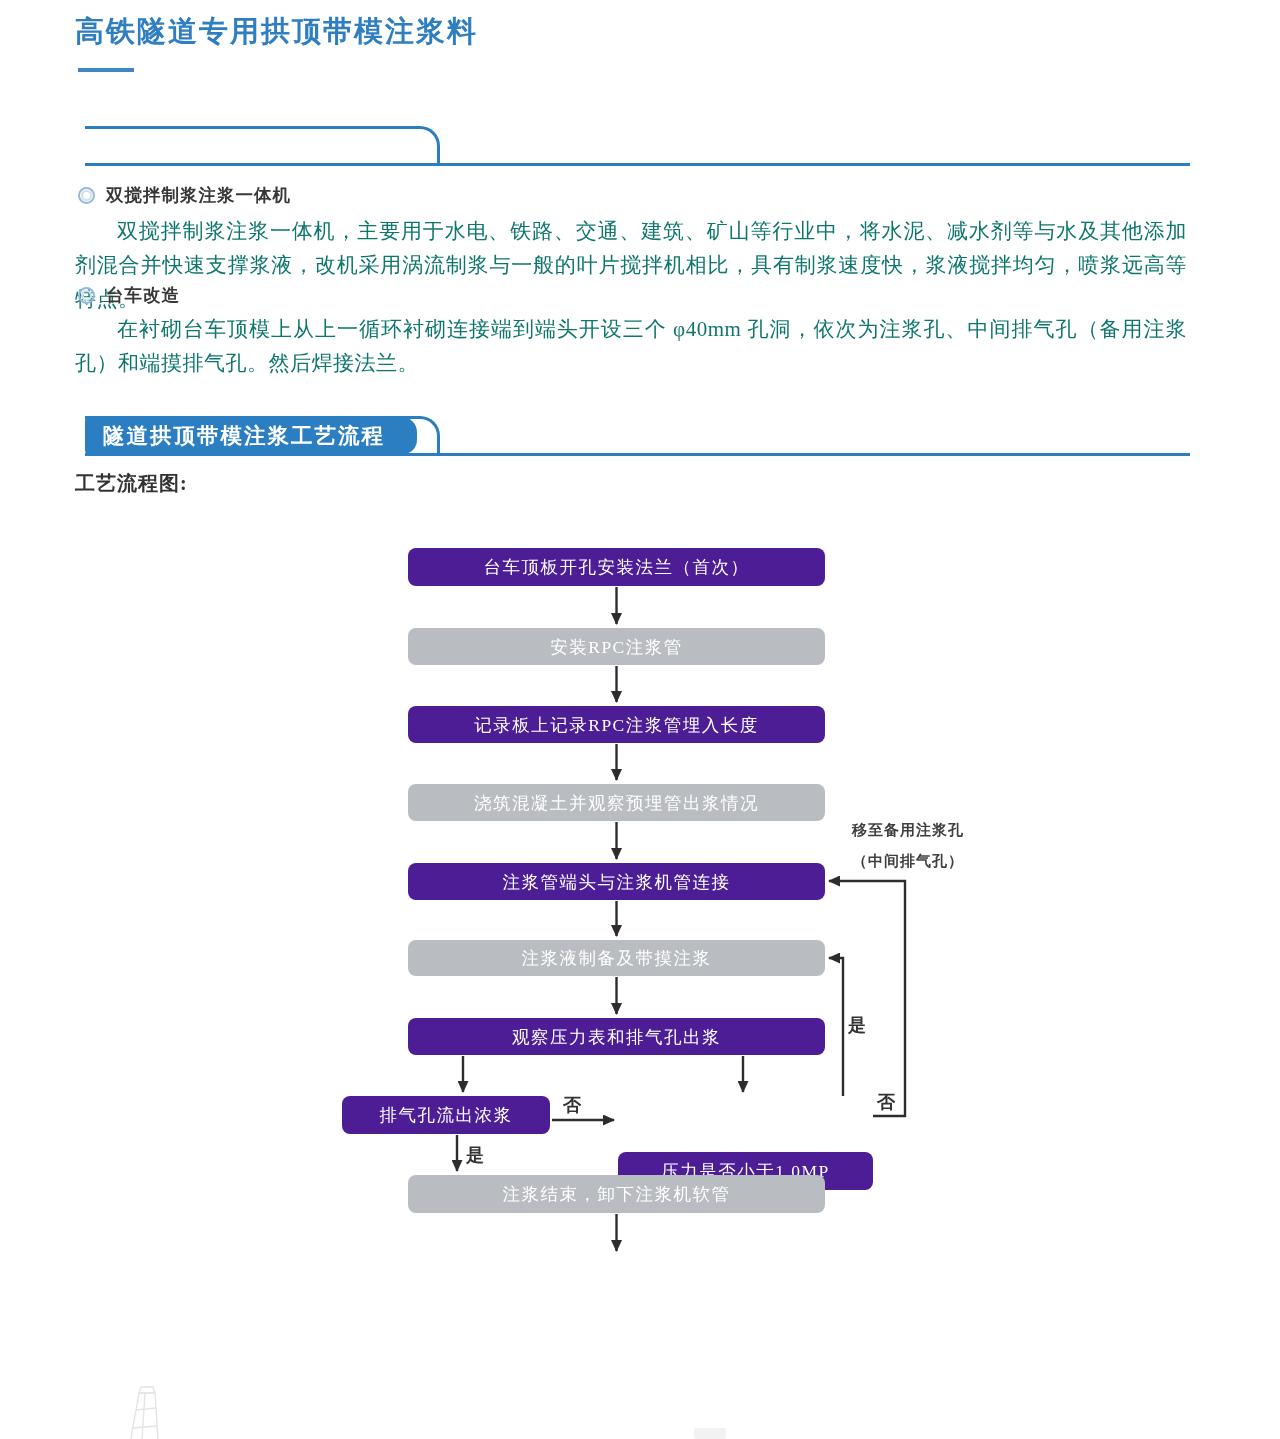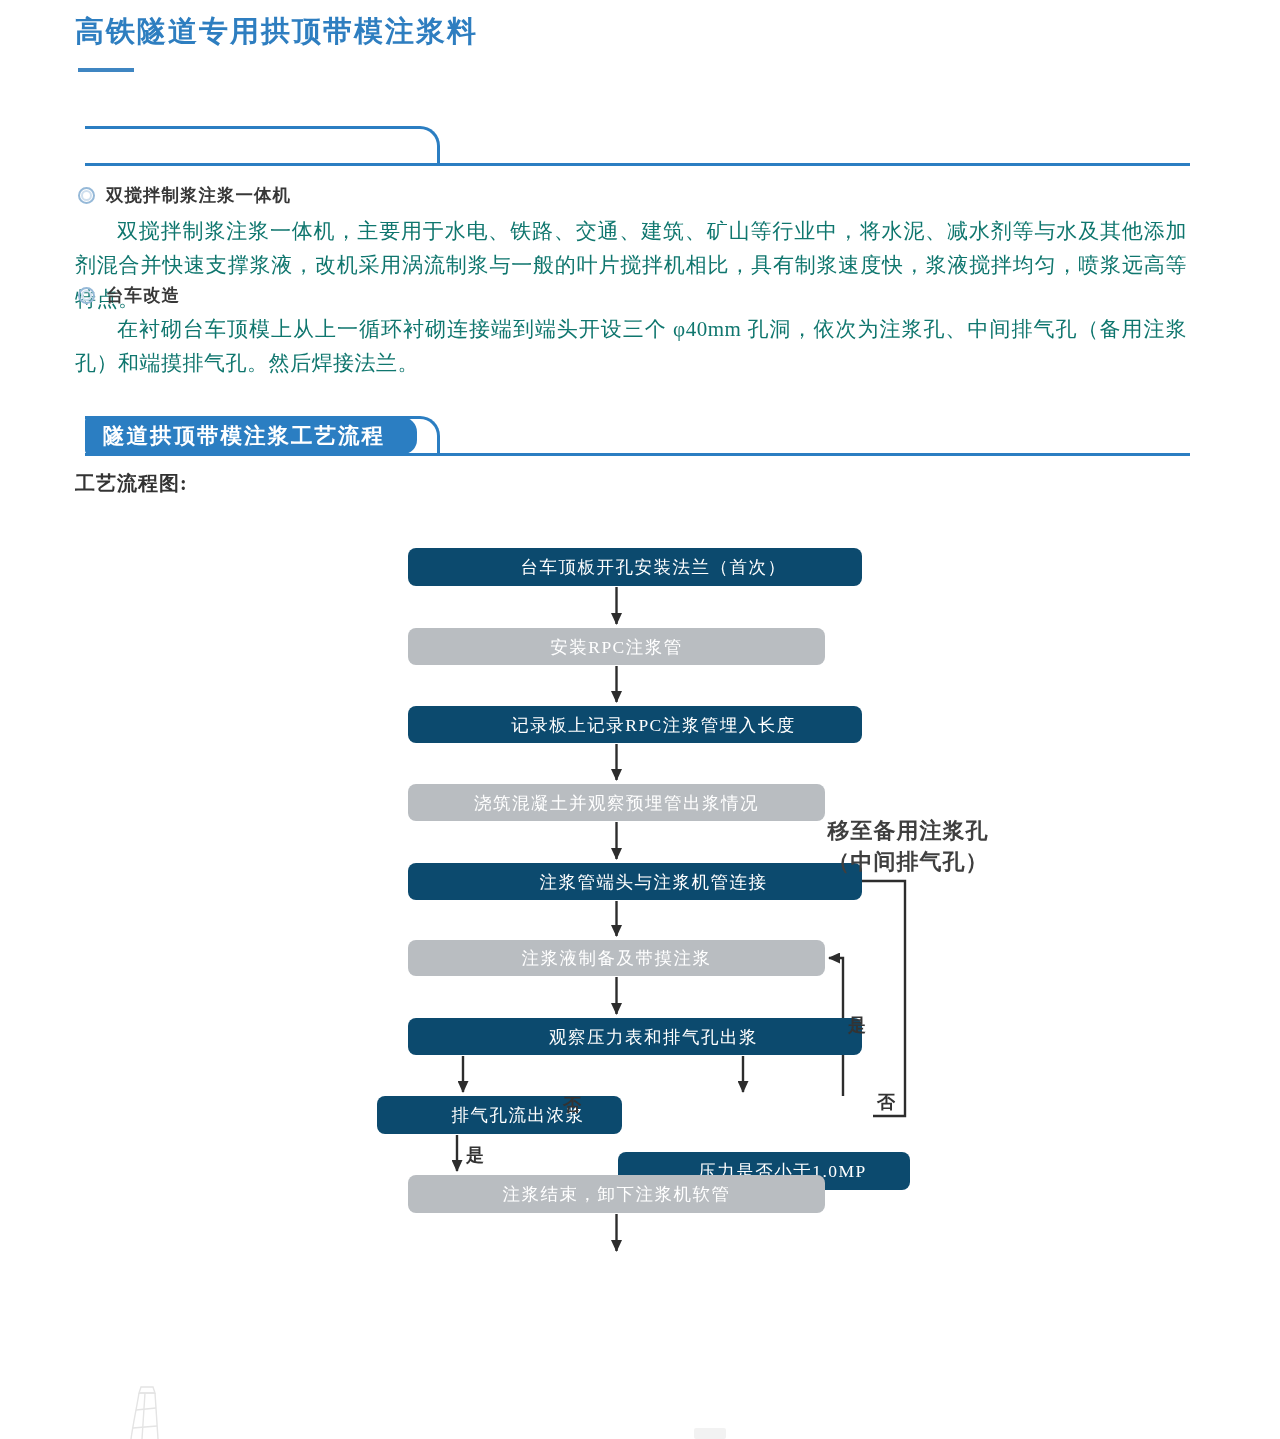--- a/index.html
+++ b/index.html
@@ -45,44 +45,44 @@
   }
   .para1{top:214px;}
   .para2{top:312px;}
   .flow-label{position:absolute;left:75px;top:470px;font-size:20px;font-weight:bold;color:#333333;letter-spacing:1px;}
   
   .node{
     position:absolute;display:flex;align-items:center;justify-content:center;
     color:#ffffff;font-size:17.5px;letter-spacing:1.5px;border-radius:8px;
     white-space:nowrap;
   }
-  .node.blue{background:#0c4a6e;padding-left:37px;}
+  .node.blue{background:#4c1d95;}
   .node.gray{background:#b9bdc1;}
   .n0{left:408px;top:548px;width:417px;height:38px;}
   .n1{left:408px;top:628px;width:417px;height:37px;}
   .n2{left:408px;top:706px;width:417px;height:37px;}
   .n3{left:408px;top:784px;width:417px;height:37px;}
   .n4{left:408px;top:863px;width:417px;height:37px;}
   .n5{left:408px;top:940px;width:417px;height:36px;}
   .n6{left:408px;top:1018px;width:417px;height:37px;}
-  .n7{left:342px;top:1096px;width:208px;height:38px;margin-left:35px;}
+  .n7{left:342px;top:1096px;width:208px;height:38px;}
   .n8{left:618px;top:1152px;width:255px;height:38px;}
   .n9{left:408px;top:1175px;width:417px;height:38px;}
   .n10{left:408px;top:1255px;width:417px;height:38px;}
   .arrows{position:absolute;left:0;top:0;width:1280px;height:1439px;pointer-events:none;}
   .edge-label{
     position:absolute;font-size:18px;font-weight:bold;color:#333333;letter-spacing:1px;
   }
   .lbl-no-mid{left:563px;top:1093px;}
   .lbl-yes-down{left:466px;top:1143px;}
   .lbl-yes-loop{left:848px;top:1013px;}
   .lbl-no-loop{left:877px;top:1090px;}
   .annotation{
     position:absolute;left:826px;top:815px;width:164px;text-align:center;
-    font-size:22px;font-weight:bold;color:#3f3f3f;line-height:31px;letter-spacing:1px;
+    font-size:15px;font-weight:bold;color:#3f3f3f;line-height:31px;letter-spacing:1px;
     white-space:nowrap;
   }
   
   .watermark{position:absolute;left:112px;top:1384px;}
   .smudge{position:absolute;left:694px;top:1428px;width:32px;height:11px;background:#ededed;border-radius:2px;opacity:.7;}
 </style>
 </head>
 <body>
 
 <div class="page">

